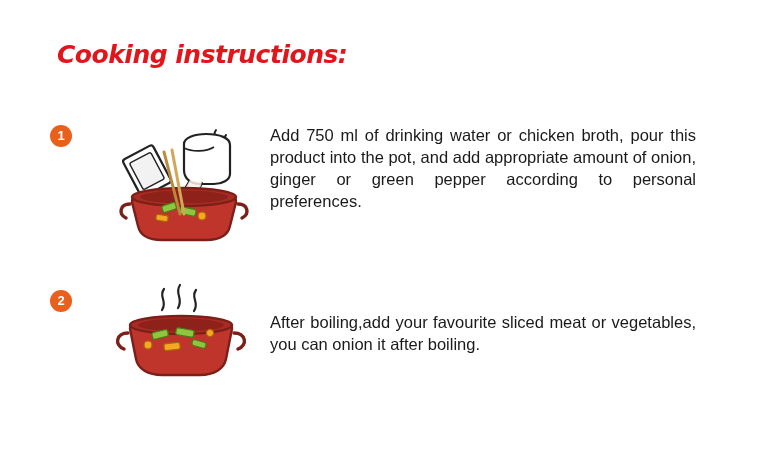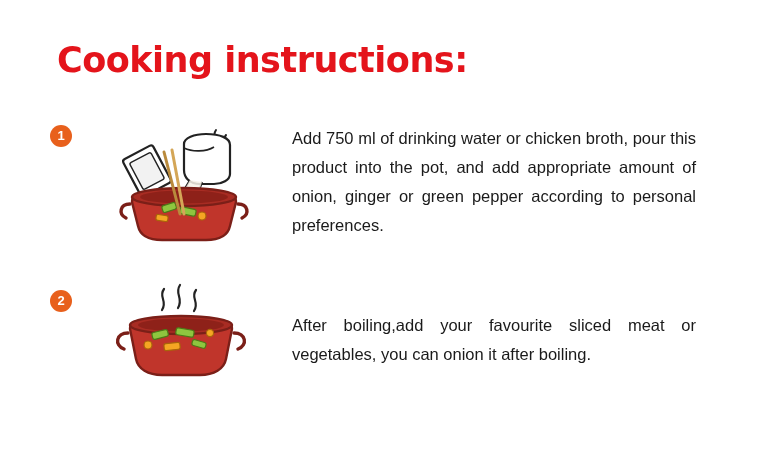--- a/index.html
+++ b/index.html
@@ -18,22 +18,23 @@
     width: 757px;
     height: 449px;
     background: #ffffff;
     box-sizing: border-box;
   }
   .heading {
     position: absolute;
     left: 57px;
     top: 40px;
     font-family: "DejaVu Sans", sans-serif;
-    font-size: 35px;
+    font-size: 25px;
     font-weight: 700;
+    font-style: italic;
     letter-spacing: -0.5px;
     color: #e4141b;
     white-space: nowrap;
   }
   .step {
     position: absolute;
     left: 50px;
     width: 660px;
     display: flex;
     align-items: flex-start;
@@ -58,23 +59,22 @@
     flex: 0 0 160px;
     margin-left: 38px;
     height: 130px;
     position: relative;
   }
   .illus-2 { height: 120px; }
   .illus svg { display: block; }
 
   .step-text {
     flex: 1 1 auto;
-    margin-left: 22px;
     font-size: 16.5px;
-    line-height: 29px;
+    line-height: 22px;
     color: #1a1a1a;
     text-align: justify;
     text-justify: inter-word;
     padding-right: 14px;
   }
   .step-1 .step-text { margin-top: 6px; }
   .step-2 .step-text { margin-top: 28px; }
 </style>
 </head>
 <body>

